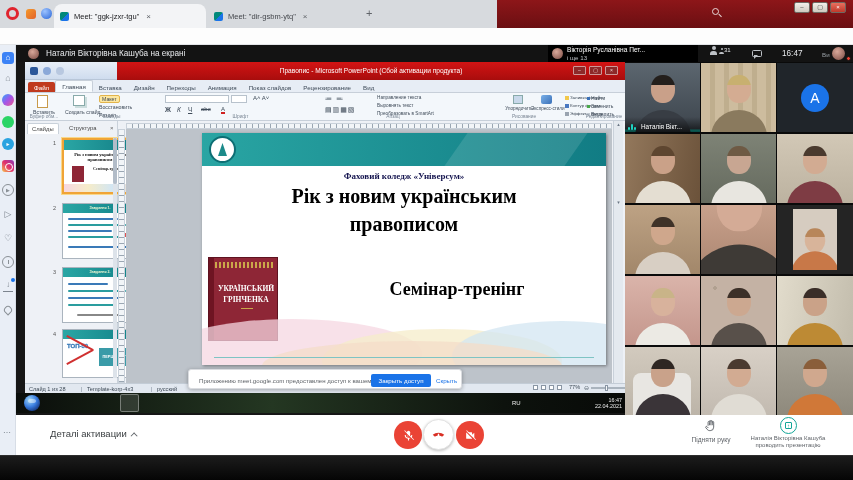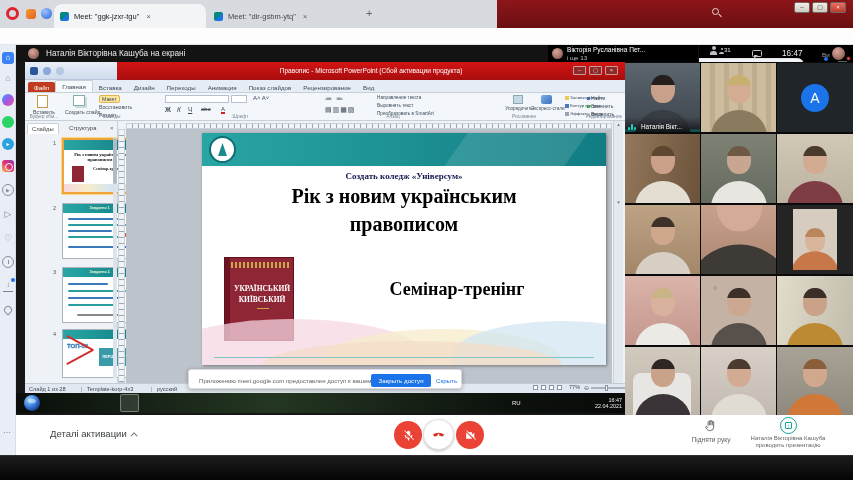--- a/index.html
+++ b/index.html
@@ -50,21 +50,21 @@
   .insta{border-radius:3px;background:linear-gradient(45deg,#f7c34e,#e1306c,#8a3ab9)}
   .insta::after{content:"";position:absolute;left:3px;top:3px;width:6px;height:6px;border:1.2px solid #fff;border-radius:50%}
   .player{border:1.2px solid #8a9096;border-radius:50%;color:#8a9096;font-size:5px;line-height:10px}
   .clockic{border:1.2px solid #8a9096;border-radius:50%}
   .clockic::after{content:"";position:absolute;left:5px;top:2.5px;width:1.2px;height:4px;background:#8a9096}
   .dlic{color:#7c848e;font-size:8px;line-height:10px;border-bottom:1.4px solid #7c848e}
   .dlic .dot{position:absolute;right:-2px;top:-2px;width:4px;height:4px;border-radius:50%;background:#1a73e8}
   .pinic{width:8px!important;height:8px;border:1.2px solid #8a9096;border-radius:50% 50% 50% 0;transform:rotate(-45deg);left:4px!important}
   .sbdots{left:3px;top:383px;color:#7c848e;font-size:8px;letter-spacing:1px}
   
-  .mhead{left:16px;top:45px;width:683px;height:17px;background:#131313;color:#e8eaed}
+  .mhead{left:16px;top:45px;width:837px;height:17px;background:#131313;color:#e8eaed}
   .avatar{border-radius:50%;background:radial-gradient(circle at 40% 35%,#d8a89a,#7a4a42)}
   .mh-title{left:30px;top:4px;font-size:8.2px}
   .pill{left:532px;top:0;width:150px;height:17px;background:#000;display:flex;align-items:center;padding-left:4px}
   .pill .nm{font-size:6.6px;line-height:8px;color:#fff;white-space:nowrap}
   .pill .mr{font-size:6.2px;line-height:7px;color:#bdc1c6}
   .ppl{left:694px;top:6px;width:7px;height:4px;background:#bdc1c6;border-radius:3px 3px 0 0;box-shadow:8px 0 0 -1px #bdc1c6}
   .ppl::before{content:"";position:absolute;left:1.5px;top:-5px;width:4px;height:4px;border-radius:50%;background:#bdc1c6;box-shadow:8px 1px 0 -1px #bdc1c6}
   .pcount{left:708px;top:2px;font-size:6px;color:#e8eaed}
   .chat{left:736px;top:5px;width:10px;height:7px;border:1.2px solid #bdc1c6;border-radius:1.5px}
   .chat::after{content:"";position:absolute;left:1px;bottom:-3px;border:2px solid transparent;border-top-color:#bdc1c6;border-left-color:#bdc1c6}
@@ -110,21 +110,21 @@
   .canvas{left:101px;top:67px;width:486px;height:254px;background:#bdc3ca;overflow:hidden}
   .cscroll{left:588px;top:59px;width:10px;height:262px;background:#e4e9ef;border-left:1px solid #c9d1da;font-size:5px;color:#6a7684;text-align:center}
   .slide{left:76px;top:4px;width:404px;height:232px;background:#fff;box-shadow:1px 1px 3px rgba(0,0,0,.4);overflow:hidden}
   .band{left:0;top:0;width:404px;height:33px;background:linear-gradient(90deg,#29a5a3,#117c84)}
   .band .sheen{position:absolute;right:30px;top:0;width:120px;height:33px;background:rgba(255,255,255,.12);transform:skewX(-35deg)}
   .ulogo{left:7px;top:3px;width:27px;height:27px;border-radius:50%;background:#fff;border:2px solid #0d6e74}
   .ulogo::after{content:"";position:absolute;left:7px;top:5px;width:9px;height:13px;background:#1b8a8a;clip-path:polygon(50% 0,100% 100%,0 100%)}
   .uni{left:44px;font-weight:bold;font-size:10.5px;letter-spacing:.4px;white-space:nowrap}
   .college{left:0;top:38px;width:404px;text-align:center;font-family:"Liberation Serif",serif;font-weight:bold;font-size:9px;color:#161650}
   .stitle{left:0;width:404px;text-align:center;font-family:"Liberation Serif",serif;font-weight:bold;font-size:20px;color:#000}
-  .book{left:22px;top:124px;width:70px;height:84px;background:linear-gradient(90deg,#6e1422 0 8%,#8e2636 8%);border:1px solid #5e1220;color:#fff;text-align:center}
+  .book{left:6px;top:124px;width:70px;height:84px;background:linear-gradient(90deg,#6e1422 0 8%,#8e2636 8%);border:1px solid #5e1220;color:#fff;text-align:center}
   .book .orn{position:absolute;left:6px;right:2px;top:4px;height:6px;background:repeating-linear-gradient(90deg,#caa84a 0 2px,#8e2636 2px 4px)}
   .book .bt{position:absolute;left:6px;right:0;font-family:"Liberation Serif",serif;font-weight:bold;font-size:7.5px}
   .subtitle{left:110px;top:146px;width:290px;text-align:center;font-family:"Liberation Serif",serif;font-weight:bold;font-size:18px;color:#000}
   .authors{left:130px;top:178px;width:266px;text-align:center;font-family:"Liberation Serif",serif;font-weight:bold;font-size:8.2px;color:#16325c}
   .wave{position:absolute;border-radius:50%;opacity:.75}
   .tealline{left:12px;top:224px;width:380px;height:1px;background:#7ec4c4}
   
   .ppstatus{left:0;top:321px;width:600px;height:10px;background:#e2e8f0;border-top:1px solid #c3ccd6;font-size:5.6px;color:#3c4854;line-height:10px}
   .vico{top:323px;width:5px;height:5px;border:1px solid #8a96a4;background:#fff}
   .ztrack{left:566px;top:325px;width:34px;height:2px;background:#aab4be}
@@ -371,27 +371,27 @@
     </div>
 
   <div class="abs hruler"></div>
   <div class="abs vruler"></div>
   <div class="abs canvas">
     <div class="abs slide">
       <div class="abs band">
           <div class="sheen"></div>
         </div>
       <div class="abs ulogo"></div>
-      <div class="abs college">Создать коледж «Універсум»</div>
+      <div class="abs college">Фаховий коледж «Універсум»</div>
       <div class="abs stitle" style="top:52px">Рік з новим українським</div>
       <div class="abs stitle" style="top:80px">правописом</div>
       <div class="abs book">
         <div class="orn"></div>
         <div class="bt" style="top:26px">УКРАЇНСЬКИЙ</div>
-        <div class="bt" style="top:37px">КИЇВСЬКИЙ</div>
+        <div class="bt" style="top:37px">ГРІНЧЕНКА</div>
         <div class="abs" style="left:32px;top:50px;width:12px;height:1px;background:#caa84a"></div>
       </div>
       <div class="abs subtitle">Семінар-тренінг</div>
       <div class="wave" style="left:-40px;top:186px;width:260px;height:70px;background:#f6d7e2"></div>
       <div class="wave" style="left:120px;top:196px;width:240px;height:64px;background:#f6ecc9"></div>
       <div class="wave" style="left:250px;top:188px;width:220px;height:70px;background:#d3e6f2"></div>
       <div class="wave" style="left:60px;top:208px;width:300px;height:50px;background:#f4dcc8"></div>
       <div class="abs tealline"></div>
     </div>
   </div>

